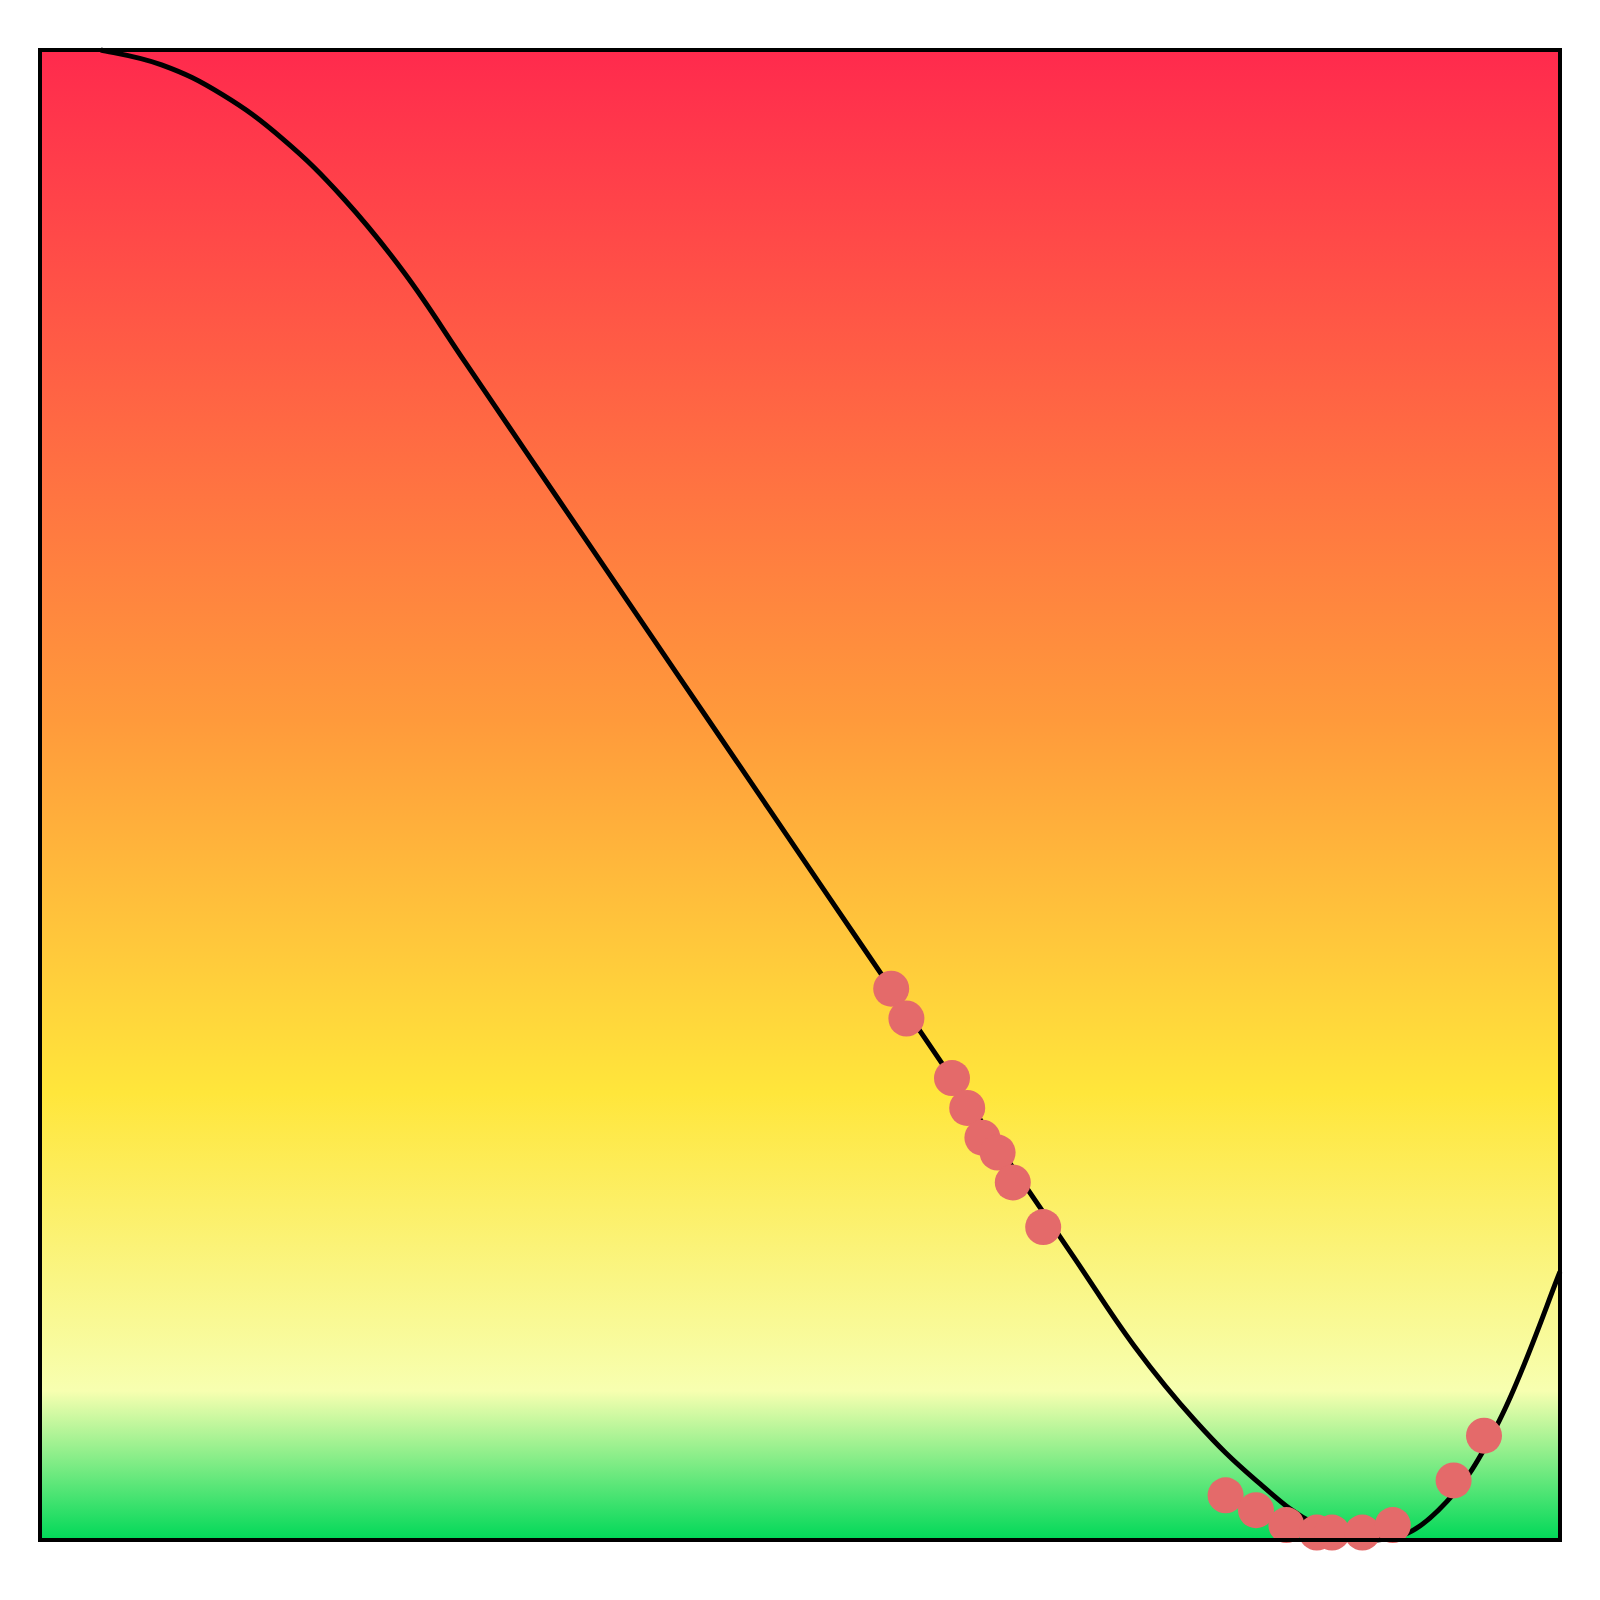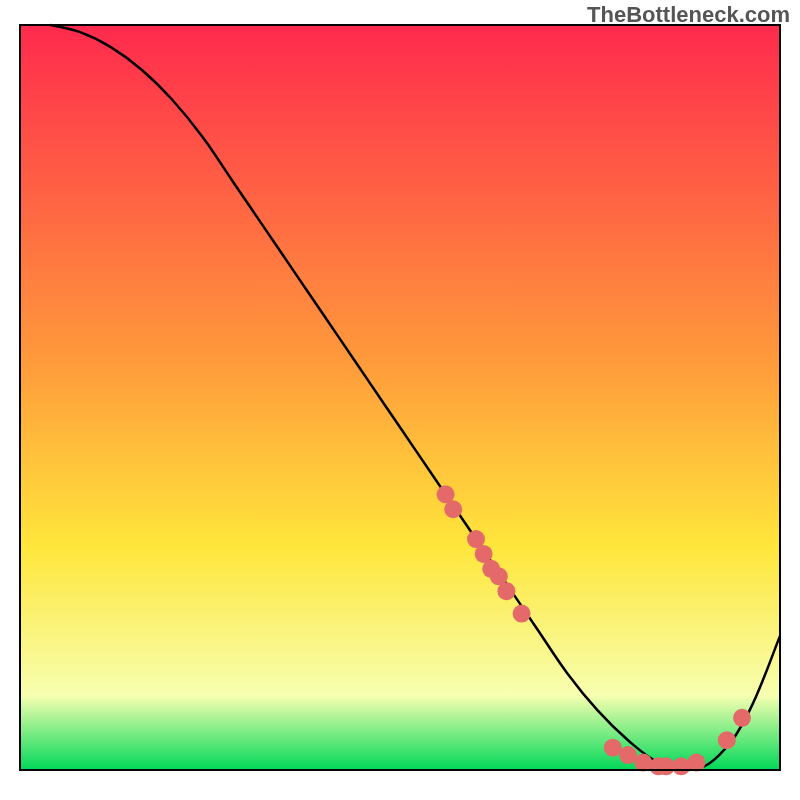--- a/index.html
+++ b/index.html
@@ -25,21 +25,20 @@
     z-index: 10;
   }
   svg {
     display: block;
   }
 </style>
 </head>
 <body>
 
 <div class="container">
-  <div class="watermark">TheBottleneck.com</div>
 
   <svg id="chart-svg" width="800" height="800" viewBox="0 0 800 800">
     <defs>
       <linearGradient id="bg-grad" x1="0" y1="0" x2="0" y2="1">
         <stop id="g-top" offset="0%" stop-color="#ff2a4d"></stop>
         <stop id="g-mid1" offset="45%" stop-color="#ff9a3b"></stop>
         <stop id="g-mid2" offset="70%" stop-color="#ffe63b"></stop>
         <stop id="g-mid3" offset="90%" stop-color="#f7ffb0"></stop>
         <stop id="g-bot" offset="100%" stop-color="#00d858"></stop>
       </linearGradient>

